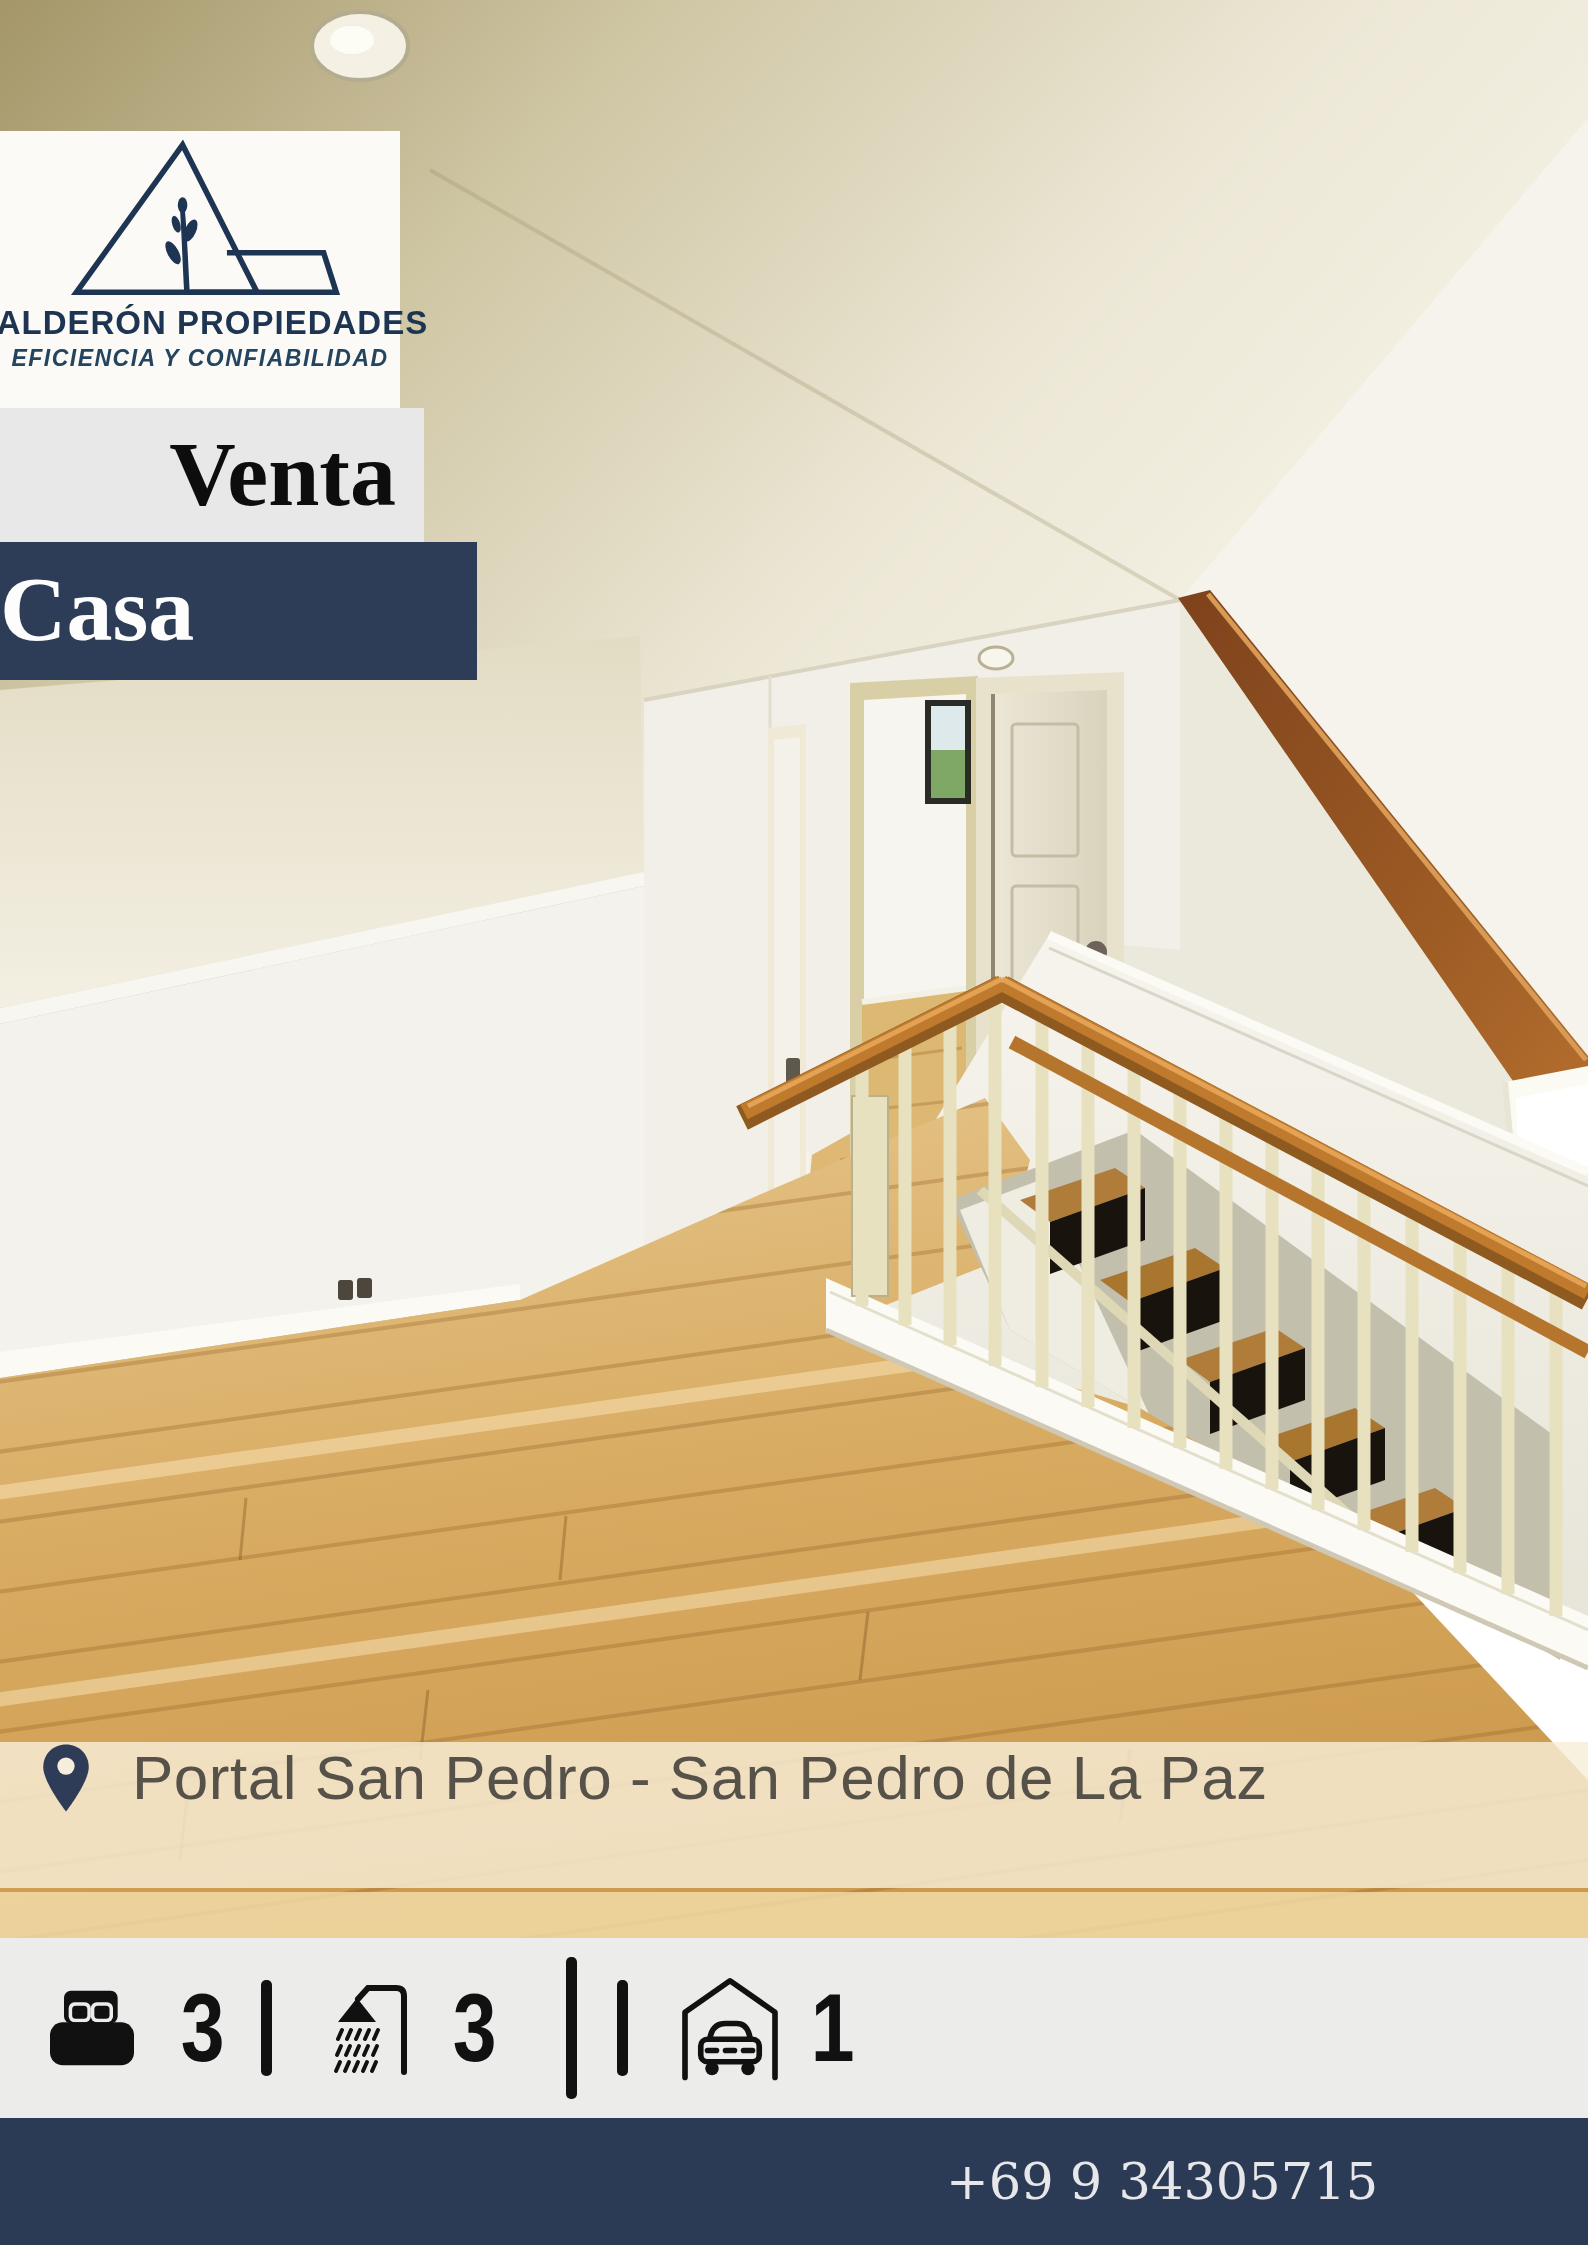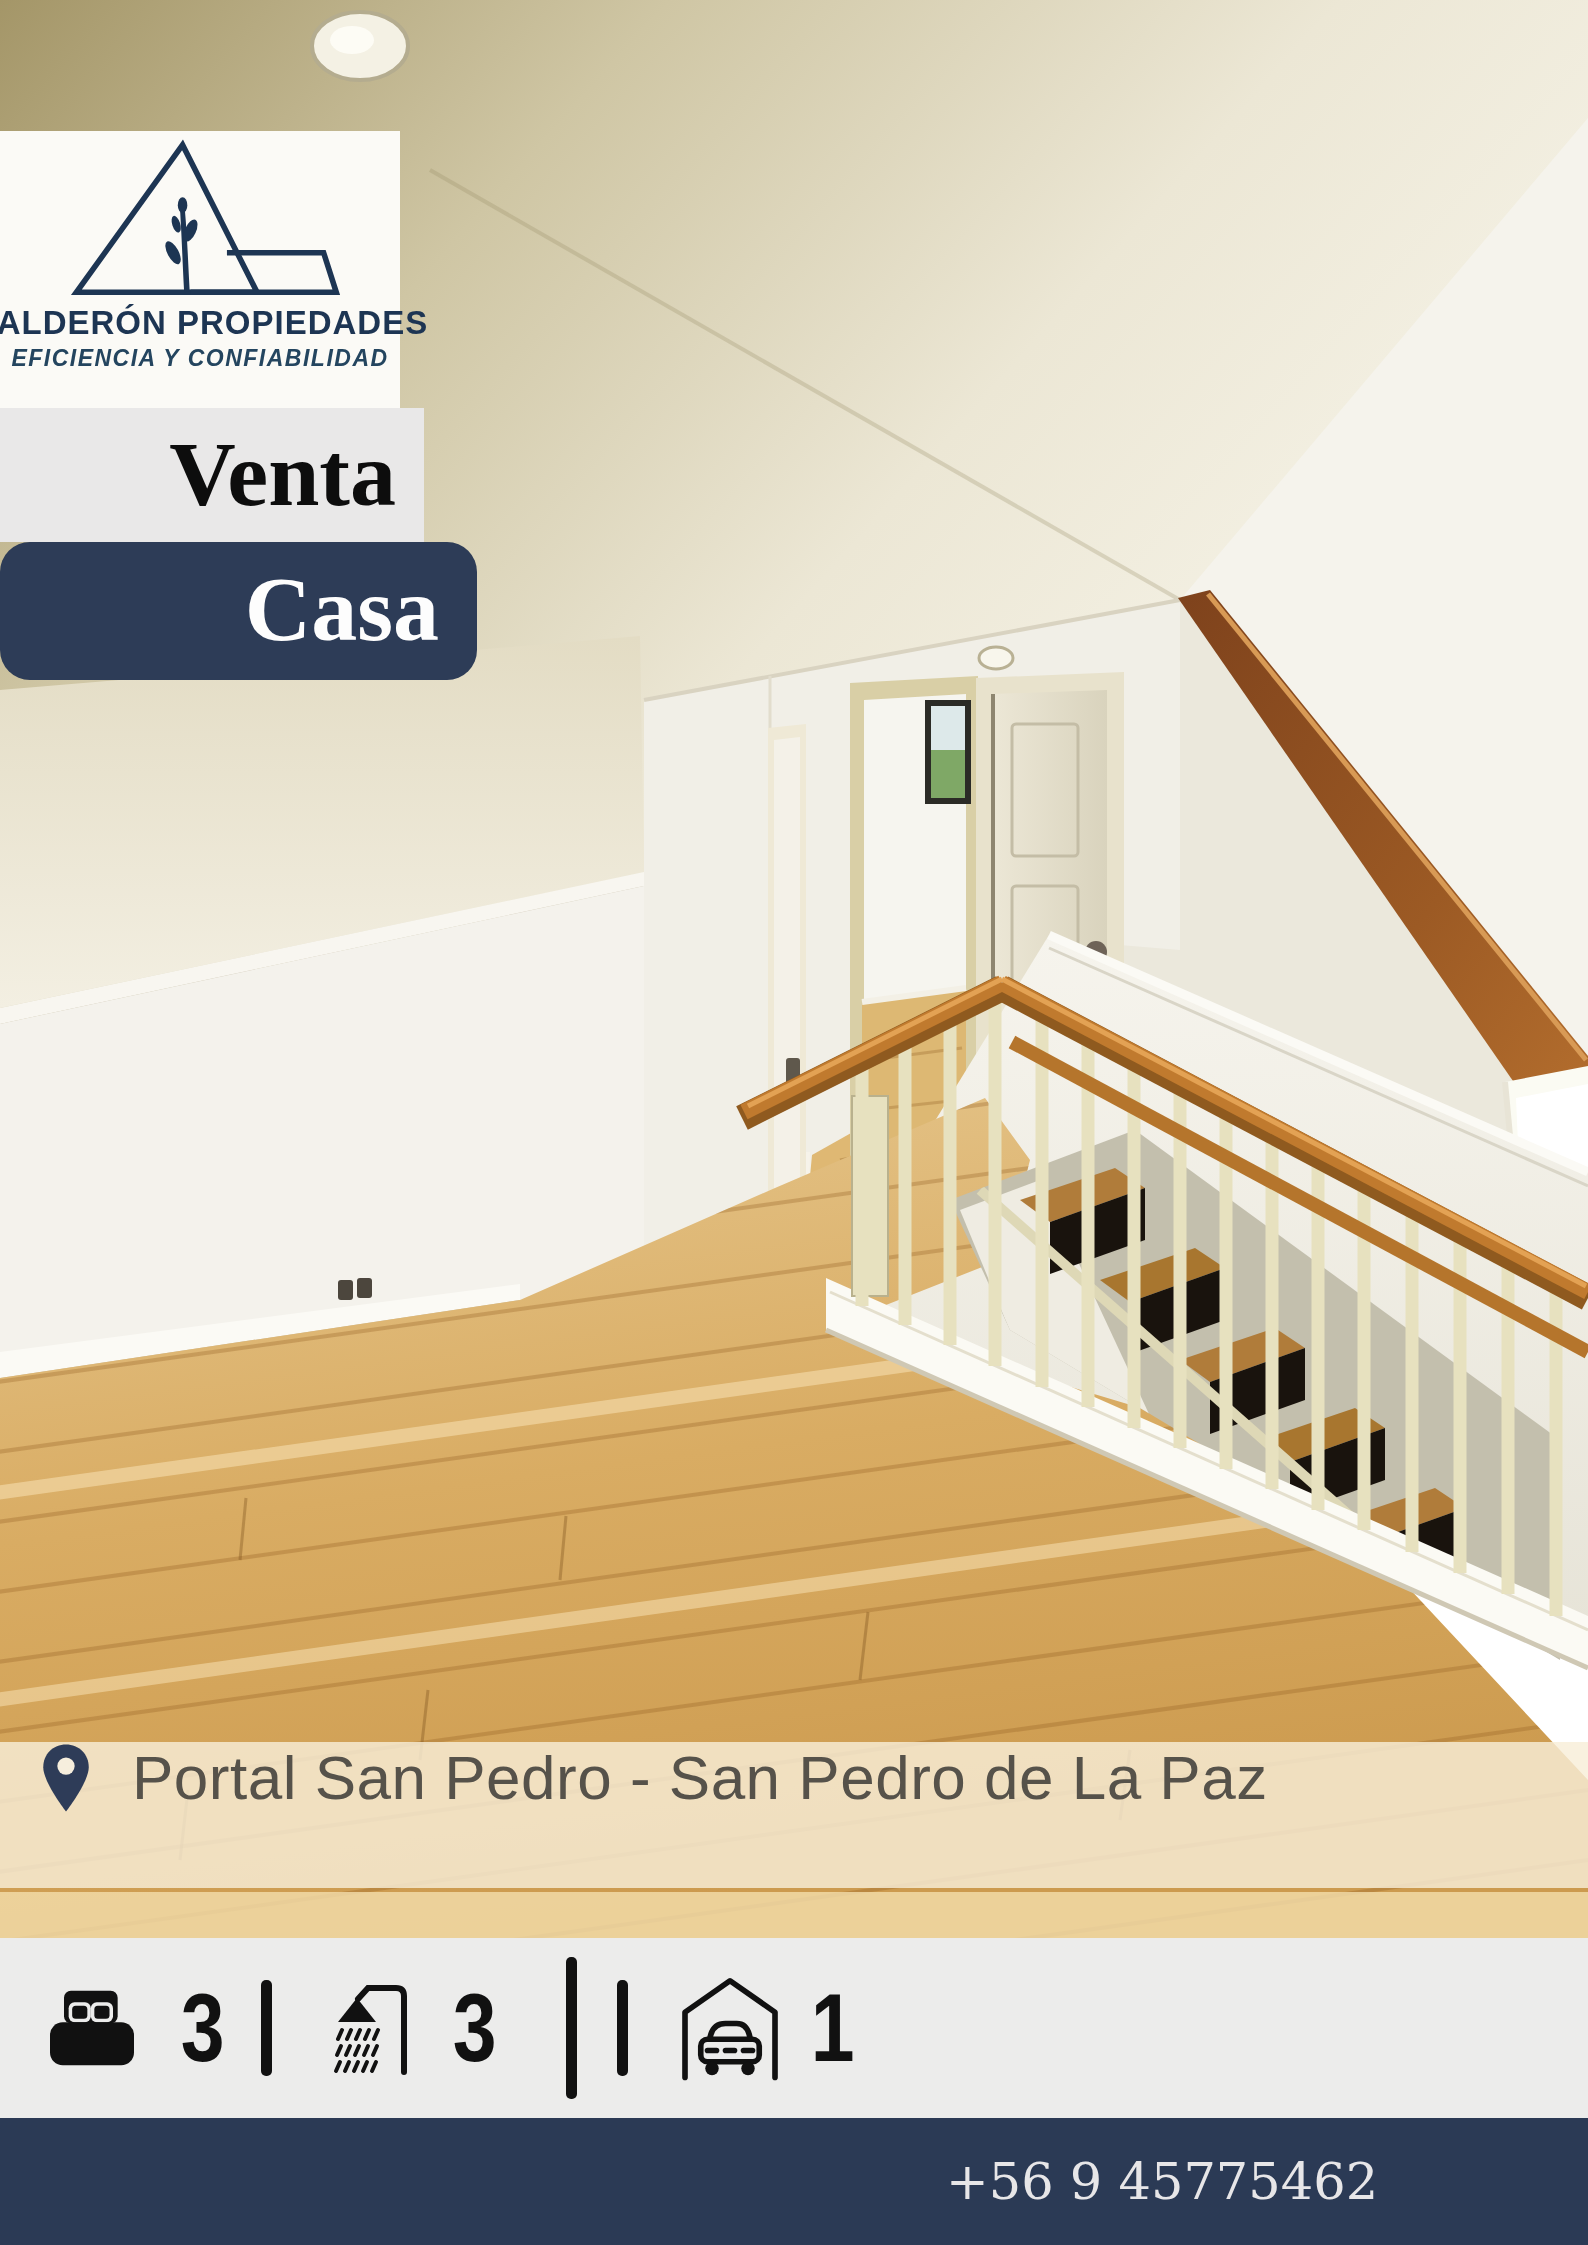--- a/index.html
+++ b/index.html
@@ -28,21 +28,21 @@
   }
 
   
   .ribbon{font-family:"Liberation Serif", serif;font-weight:bold;}
   .ribbon-venta{
     left:0;top:408px;width:424px;height:134px;background:#e9e8e8;color:#0d0d0d;
     font-size:92px;line-height:132px;text-align:right;padding-right:28px;box-sizing:border-box;
   }
   .ribbon-casa{
     left:0;top:542px;width:477px;height:138px;background:#2d3c57;color:#fdfdfd;
-    font-size:92px;line-height:134px;text-align:right;padding-right:38px;box-sizing:border-box;border-radius:30px;
+    font-size:92px;line-height:134px;text-align:left;padding-right:38px;box-sizing:border-box;
   }
 
   
   .location-bar{
     left:0;top:1742px;width:1588px;height:146px;
     background:rgba(248,238,216,0.82);
     display:flex;padding-left:40px;box-sizing:border-box;
   }
   .location-text{
     margin-left:40px;font-size:62px;color:#56524a;letter-spacing:0.5px;white-space:nowrap;
@@ -393,14 +393,14 @@
         <line x1="44" y1="68" x2="52" y2="68"></line>
       </g>
       <circle cx="32" cy="84" r="6" fill="#111"></circle>
       <circle cx="64" cy="84" r="6" fill="#111"></circle>
     </svg>
     <div class="stat-value" style="margin-left:22px;">1</div>
   </div>
 </div>
 
 <div class="abs footer">
-  <span class="phone">+56 9 45775462</span>
+  <span class="phone">+69 9 34305715</span>
 </div>
 
 </body></html>

